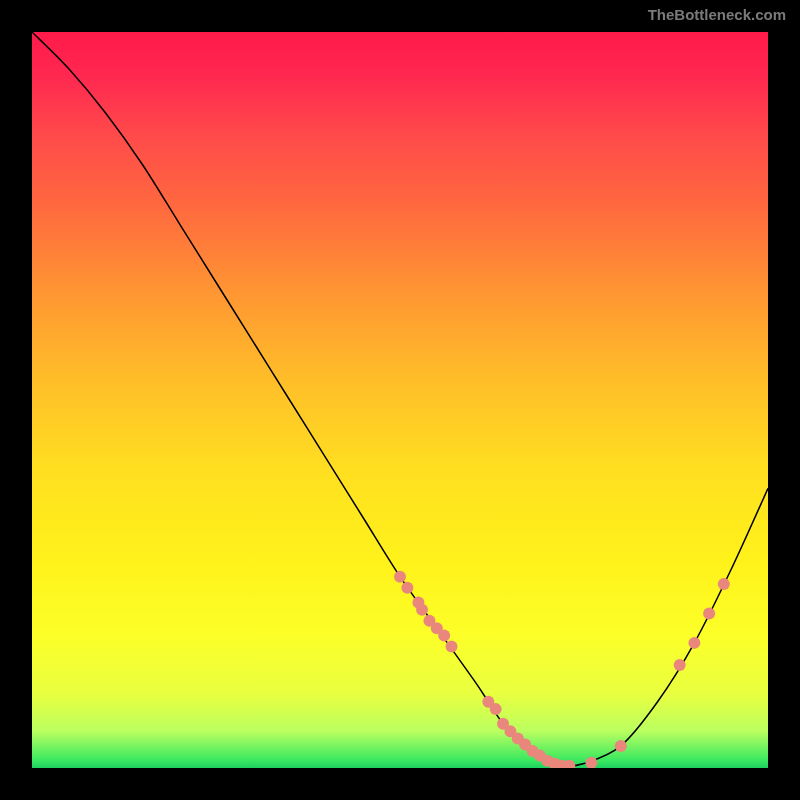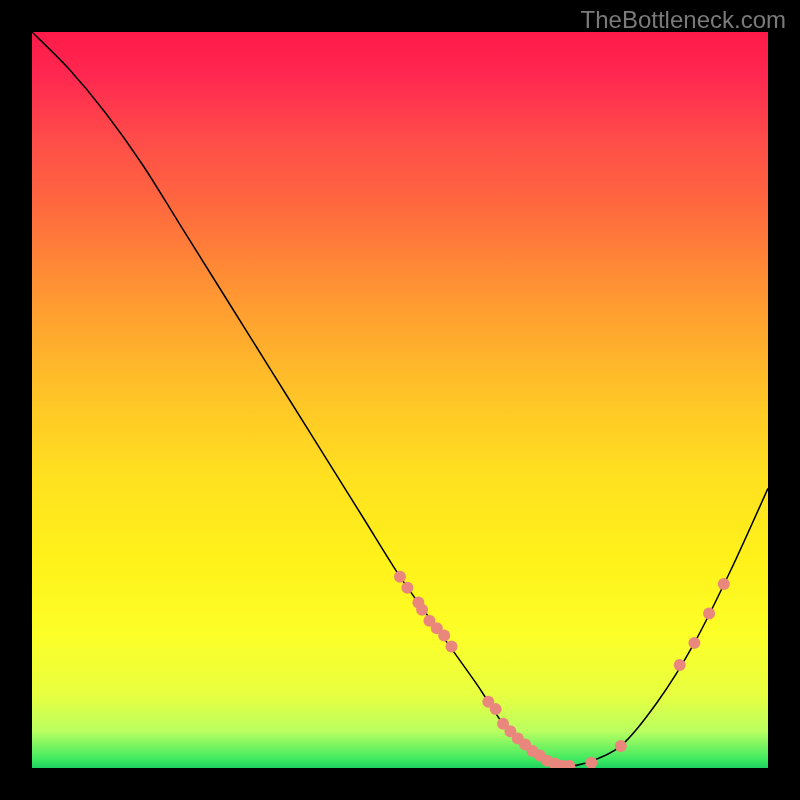--- a/index.html
+++ b/index.html
@@ -1,17 +1,17 @@
 <!DOCTYPE html>
 <html><head>
 <meta charset="utf-8">
 <style>
   * { margin: 0; padding: 0; box-sizing: border-box; }
   body { width: 800px; height: 800px; background: #000; position: relative; font-family: Arial, sans-serif; overflow: hidden; }
-  .watermark { position: absolute; top: 6px; right: 14px; color: #7a7a7a; font-size: 24px; font-weight: 400; z-index: 10; }
+  .watermark { position: absolute; top: 6px; right: 14px; color: #7a7a7a; font-size: 15px; font-weight: 700; z-index: 10; }
   .plot-area { position: absolute; left: 32px; top: 32px; width: 736px; height: 736px; }
   .gradient-bg { position: absolute; inset: 0;
     background: linear-gradient(to bottom,
       #ff1a4a 0%,
       #ff2850 6%,
       #ff4a4a 14%,
       #ff6a3e 24%,
       #ff9832 36%,
       #ffc028 48%,
       #ffe020 60%,

